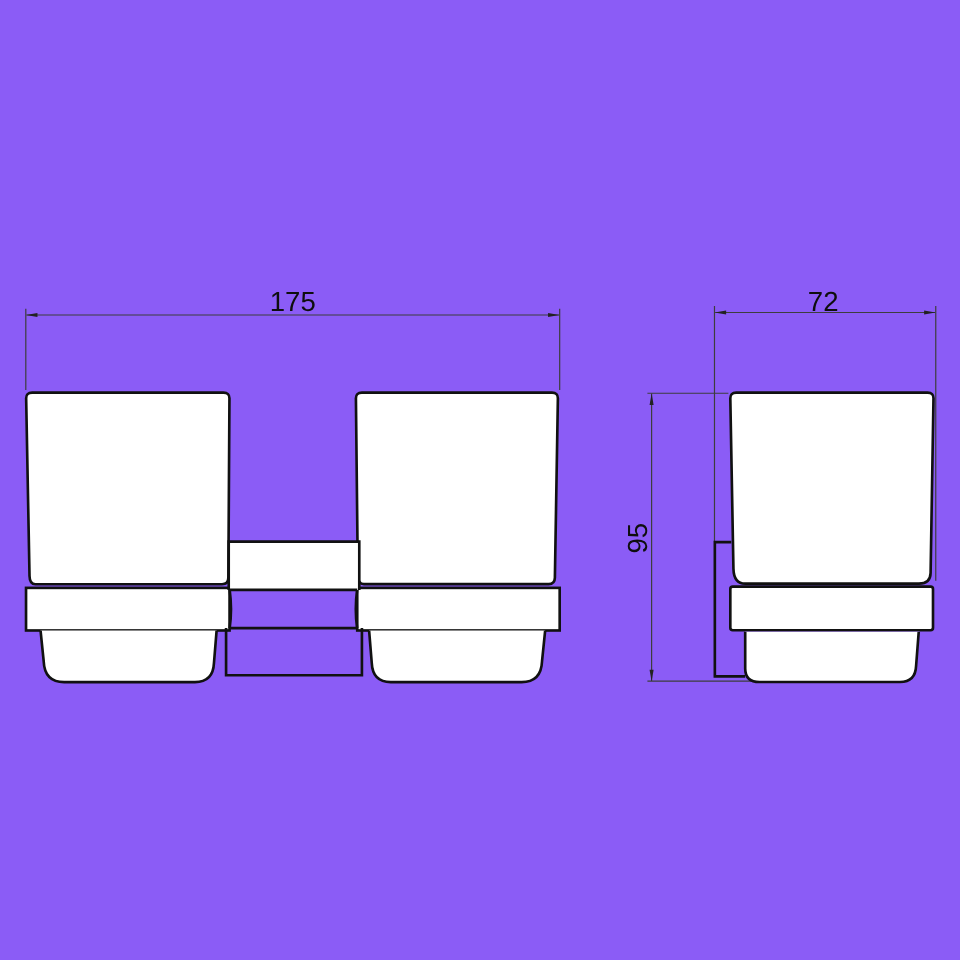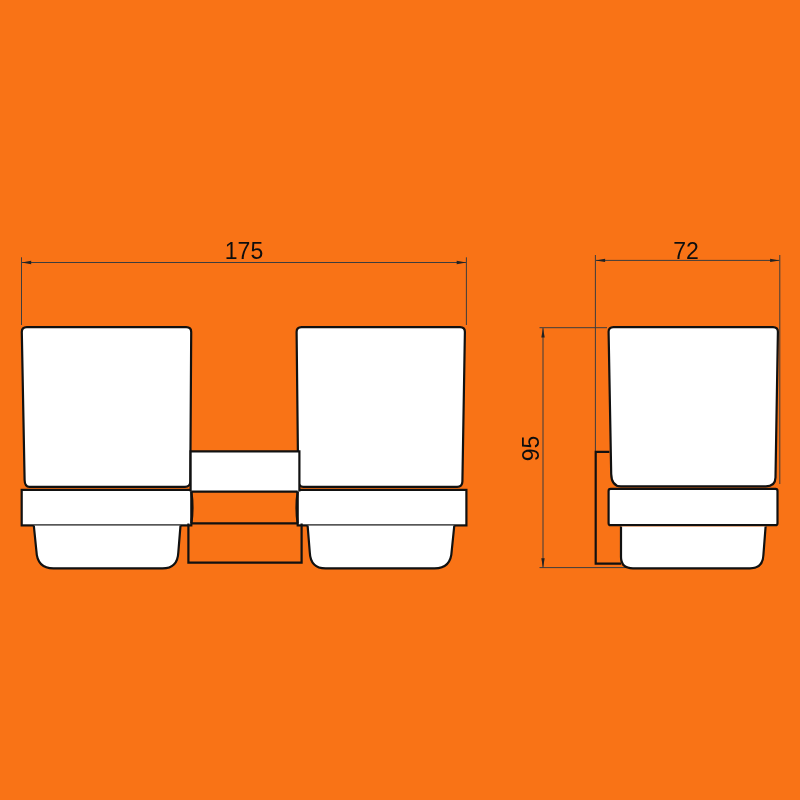--- a/index.html
+++ b/index.html
@@ -1,16 +1,16 @@
 <!DOCTYPE html>
 <html><head>
 <meta charset="utf-8">
 <style>
   html,body{margin:0;padding:0;background:#ffffff;}
-  .page{width:800px;height:800px;position:relative;background:#f97316;}
+  .page{width:800px;height:800px;position:relative;background:#8b5cf6;}
   svg text{font-family:"Liberation Sans",sans-serif;fill:#0e0e0e;}
 </style>
 </head>
 <body>
 <div class="page">
 <svg width="800" height="800" viewBox="0 0 800 800" xmlns="http://www.w3.org/2000/svg">
   <g fill="none" stroke-linecap="butt">
 
     <text x="244" y="259" font-size="23" text-anchor="middle">175</text>
 

